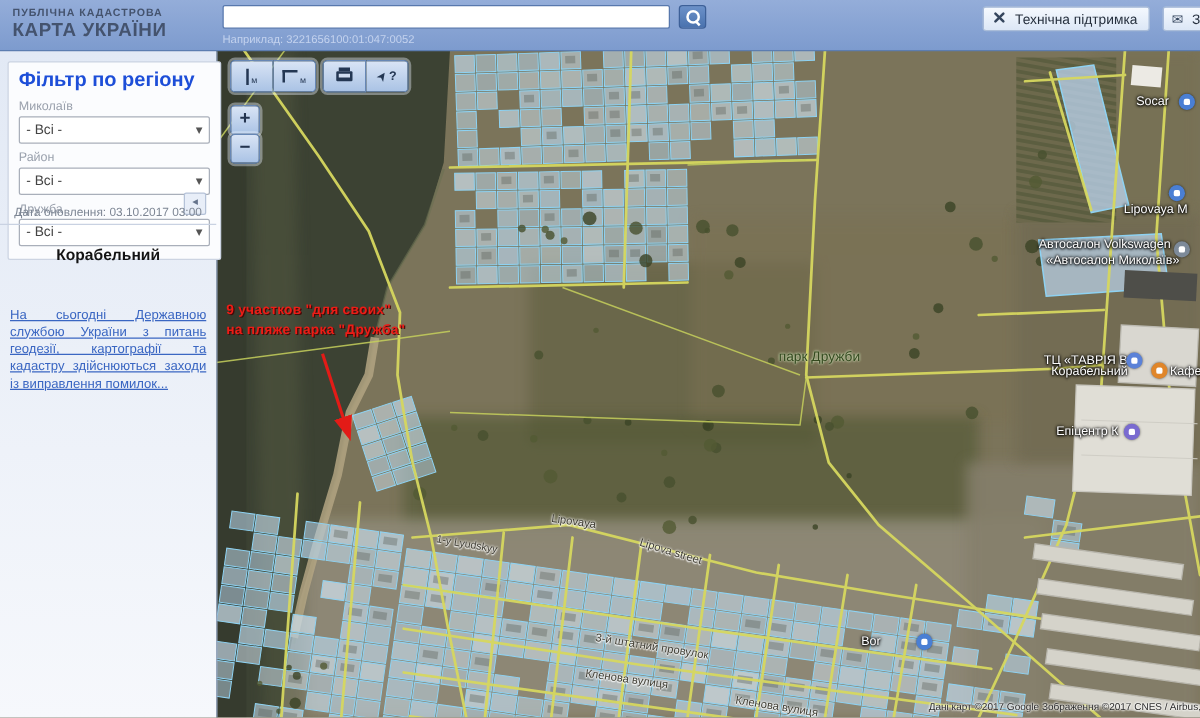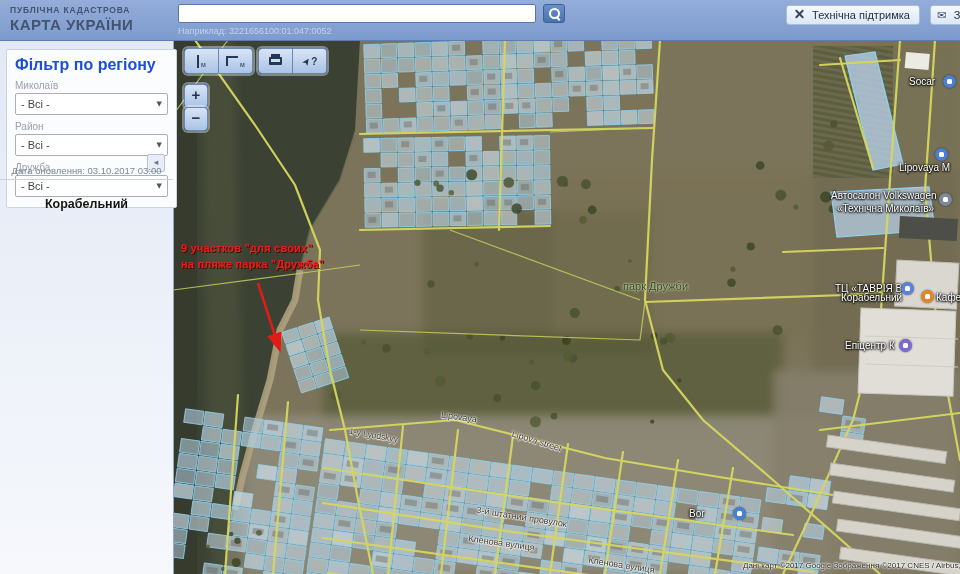--- a/index.html
+++ b/index.html
@@ -132,20 +132,21 @@
     <div class="flabel">Дружба</div>
     <div class="select">
       <span>- Всі -</span>
       <span class="arr">▼</span>
     </div>
   </div>
   <div class="collapse">◂</div>
   <div class="updated">Дата оновлення: 03.10.2017 03:00</div>
   <div class="sep"></div>
   <div class="msgtitle">Корабельний</div>
+  <a class="msglink">На сьогодні Державною службою України з питань геодезії, картографії та кадастру здійснюються заходи із виправлення помилок...</a>
 </aside>
 
 <main id="map">
   <svg id="mapsvg" width="787" height="534" viewBox="0 0 787 534">
     <defs>
       <filter id="soft" x="-20%" y="-20%" width="140%" height="140%">
           <feGaussianBlur stdDeviation="5"></feGaussianBlur>
         </filter>
       <pattern id="stripes" width="6" height="6" patternUnits="userSpaceOnUse" patternTransform="rotate(100)">
         <rect width="6" height="6" fill="#6a674a"></rect>
@@ -845,21 +846,21 @@
   <div class="lbl lbl-street" style="left:338px;top:396px;transform:rotate(17deg)">Lipova street</div>
   <div class="lbl lbl-street" style="left:176px;top:390px;transform:rotate(10deg);font-size:8.5px">1-y Lyudskyy</div>
   <div class="lbl lbl-street" style="left:303px;top:472px;transform:rotate(9deg)">3-й штатний провулок</div>
   <div class="lbl lbl-street" style="left:295px;top:498px;transform:rotate(8deg)">Кленова вулиця</div>
   <div class="lbl lbl-street" style="left:415px;top:520px;transform:rotate(9deg)">Кленова вулиця</div>
   <div class="lbl lbl-poi" style="left:736px;top:36px">Socar</div>
   <span class="poico" style="left:770px;top:35px;background:#4a7fd4"></span>
   <span class="poico" style="left:762px;top:108px;background:#4a7fd4"></span>
   <div class="lbl lbl-poi" style="left:726px;top:122px">Lipovaya M</div>
   <div class="lbl lbl-poi" style="left:658px;top:150px">Автосалон Volkswagen</div>
-  <div class="lbl lbl-poi" style="left:664px;top:163px">«Технічна Миколаїв»</div>
+  <div class="lbl lbl-poi" style="left:664px;top:163px">«Автосалон Миколаїв»</div>
   <span class="poico" style="left:766px;top:153px;background:#7d8a99"></span>
   <div class="lbl lbl-poi" style="left:662px;top:243px">ТЦ «ТАВРІЯ В»</div>
   <span class="poico" style="left:728px;top:242px;background:#5b82d8"></span>
   <div class="lbl lbl-poi" style="left:668px;top:252px">Корабельний</div>
   <span class="poico" style="left:748px;top:250px;background:#e0862a"></span>
   <div class="lbl lbl-poi" style="left:763px;top:252px">Кафе «СП</div>
   <div class="lbl lbl-poi" style="left:672px;top:300px">Епіцентр К</div>
   <span class="poico" style="left:726px;top:299px;background:#7a6bd0"></span>
   <div class="lbl lbl-poi" style="left:516px;top:468px">Bor</div>
   <span class="poico" style="left:560px;top:467px;background:#4a7fd4"></span>

